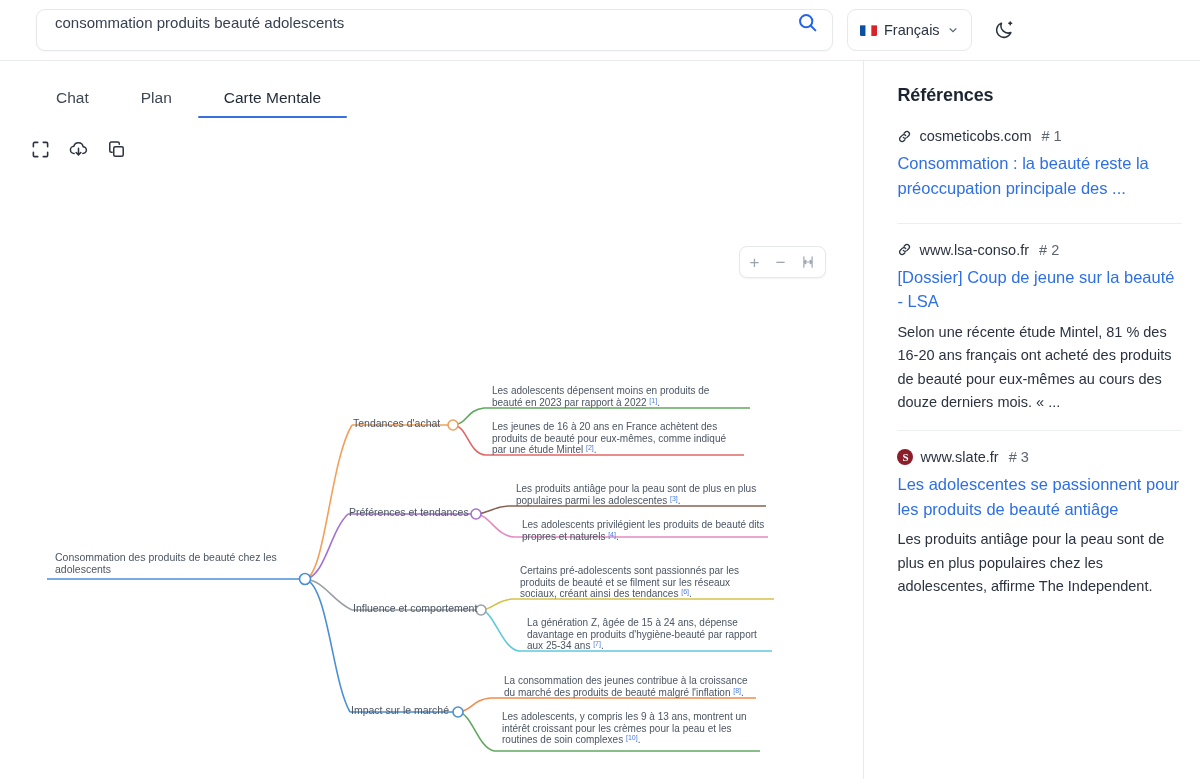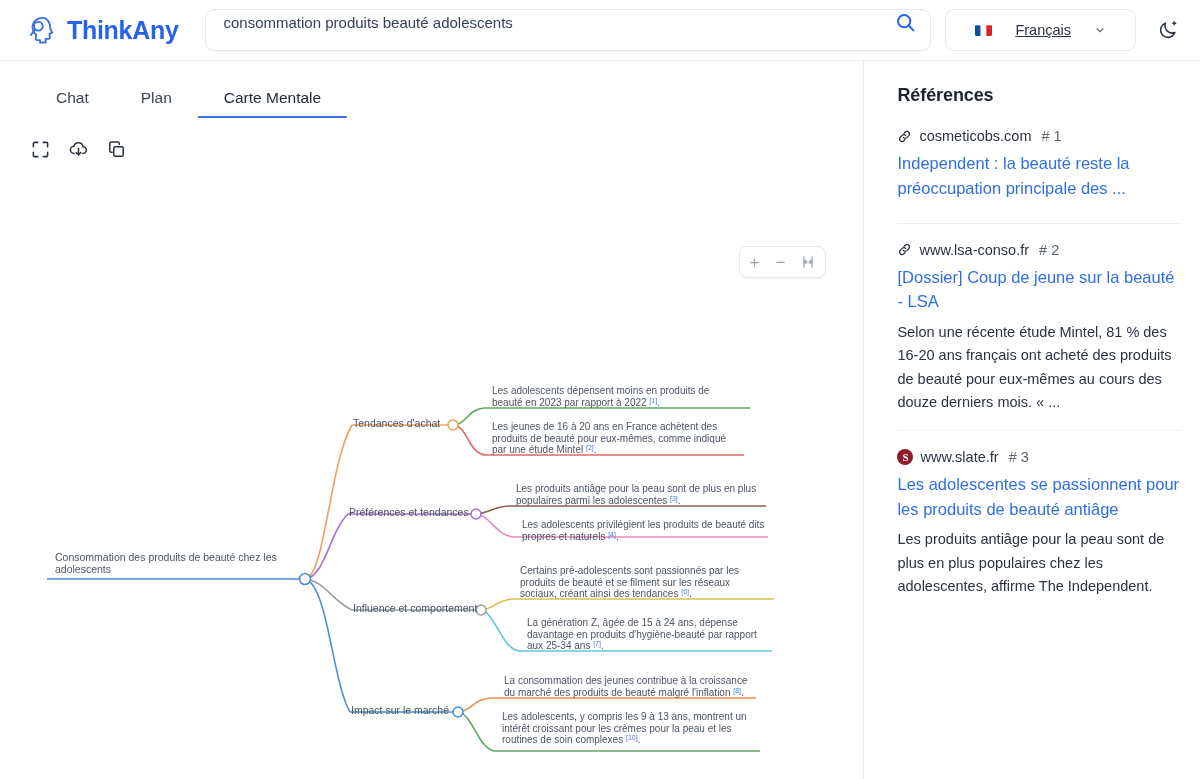--- a/index.html
+++ b/index.html
@@ -37,23 +37,23 @@
     font-family: inherit; font-size: 15px; color: #374151;
     background: transparent;
   }
   .search-input::placeholder { color: #9aa2ae; }
   .icon-btn {
     background: none; border: none; padding: 0; cursor: pointer;
     display: flex; align-items: center; justify-content: center;
   }
   .lang-btn {
     height: 42px; border: 1px solid #e6e8ec; border-radius: 9px;
-    background: #fff; display: flex; align-items: center; gap: 23px;
-    padding: 0 29px; cursor: pointer; flex: 0 0 auto;
-    font-size: 14.5px; color: #2b3240; font-family: inherit; text-decoration: underline;
+    background: #fff; display: flex; align-items: center; gap: 7px;
+    padding: 0 12px; cursor: pointer; flex: 0 0 auto;
+    font-size: 14.5px; color: #2b3240; font-family: inherit;
   }
   .flag { width: 17px; height: 12px; display: inline-block;
     border-radius: 1.5px; overflow: hidden; flex: 0 0 auto; }
   .theme-btn { width: 36px; height: 36px; flex: 0 0 auto; }
 
   
   .body-row { display: flex; height: 718px; width: 1200px; }
   .left-pane { width: 966px; height: 718px; position: relative;
     border-right: 1px solid #e8eaed; overflow: hidden; }
   .right-pane { width: 369px; height: 718px; padding: 24px 18px 0 33px;
@@ -112,30 +112,20 @@
     width: 16px; height: 16px; border-radius: 50%;
     background: #8c1d2b; color: #fff; font-size: 11px; font-weight: 700;
     display: flex; align-items: center; justify-content: center;
     flex: 0 0 auto; font-family: "Liberation Serif", serif;
   }
 </style>
 </head>
 <body>
 
 <div class="header">
-  <div class="brand">
-    <svg class="brand-mark" viewBox="0 0 34 34">
-      <g fill="none" stroke="#3b6fe0" stroke-width="1.9" stroke-linecap="round" stroke-linejoin="round">
-        <path d="M21.5 5.5c-4.6-1.6-9.6.3-11.8 4.3-2.2 4-1.2 9 2.3 11.9l-.2 4.3c0 .6.5 1.1 1.1 1.1h3.1v2.4h5.6v-3.6h3.2c.6 0 1-.5 1-1.1l-.2-3.9 2.6-1.2-2-4.3c.2-4-1.8-7.9-4.7-9.9z"></path>
-        <circle cx="14.4" cy="13.2" r="4.3"></circle>
-        <path d="M11.3 16.4 6.9 21.9"></path>
-      </g>
-    </svg>
-    <span class="brand-name">ThinkAny</span>
-  </div>
 
   <div class="search-wrap">
     <input class="search-input" value="consommation produits beauté adolescents" style="">
     <button class="icon-btn">
       <svg width="21" height="21" viewBox="0 0 24 24" fill="none" stroke="#2563eb" stroke-width="2.3" stroke-linecap="round">
         <circle cx="10.5" cy="10.5" r="7"></circle>
           <path d="M15.8 15.8 21 21"></path>
       </svg>
     </button>
   </div>
@@ -295,21 +285,21 @@
 
     <div class="ref-item">
       <div class="ref-src">
         <svg width="15" height="15" viewBox="0 0 24 24" fill="none" stroke="#2b3240" stroke-width="2" stroke-linecap="round">
           <path d="M10 13.5a4 4 0 0 0 5.7.3l3-3a4 4 0 0 0-5.7-5.7l-1.7 1.7"></path>
           <path d="M14 10.5a4 4 0 0 0-5.7-.3l-3 3a4 4 0 0 0 5.7 5.7l1.7-1.7"></path>
         </svg>
         <span class="ref-domain">cosmeticobs.com</span>
         <span class="ref-num"># 1</span>
       </div>
-      <div class="ref-head">Independent : la beauté reste la préoccupation principale des ...</div>
+      <div class="ref-head">Consommation : la beauté reste la préoccupation principale des ...</div>
     </div>
 
     <div class="ref-item">
       <div class="ref-src">
         <svg width="15" height="15" viewBox="0 0 24 24" fill="none" stroke="#2b3240" stroke-width="2" stroke-linecap="round">
           <path d="M10 13.5a4 4 0 0 0 5.7.3l3-3a4 4 0 0 0-5.7-5.7l-1.7 1.7"></path>
           <path d="M14 10.5a4 4 0 0 0-5.7-.3l-3 3a4 4 0 0 0 5.7 5.7l1.7-1.7"></path>
         </svg>
         <span class="ref-domain">www.lsa-conso.fr</span>
         <span class="ref-num"># 2</span>

